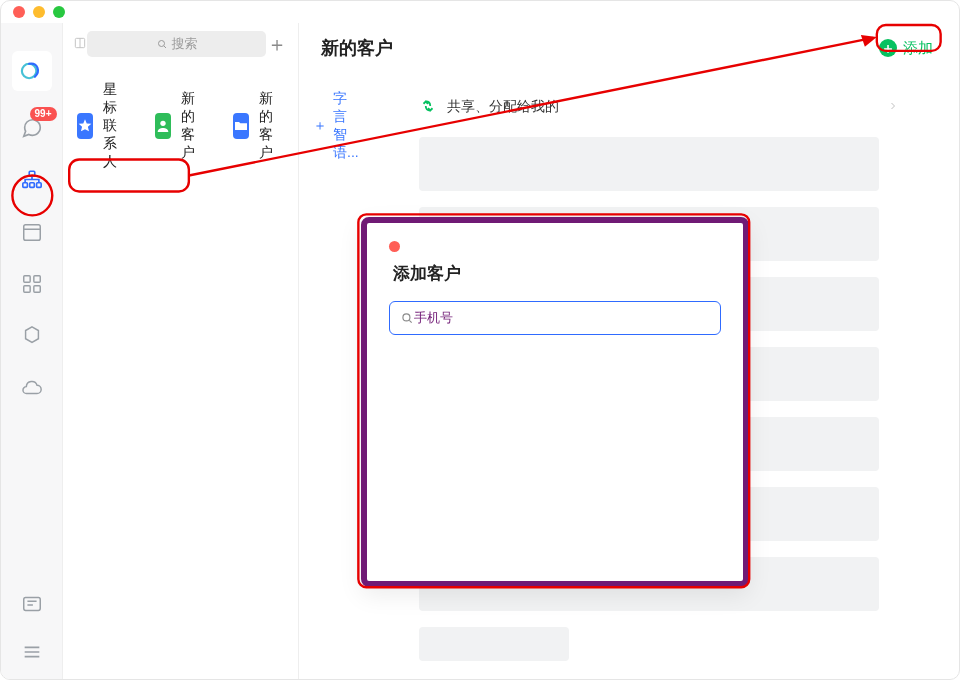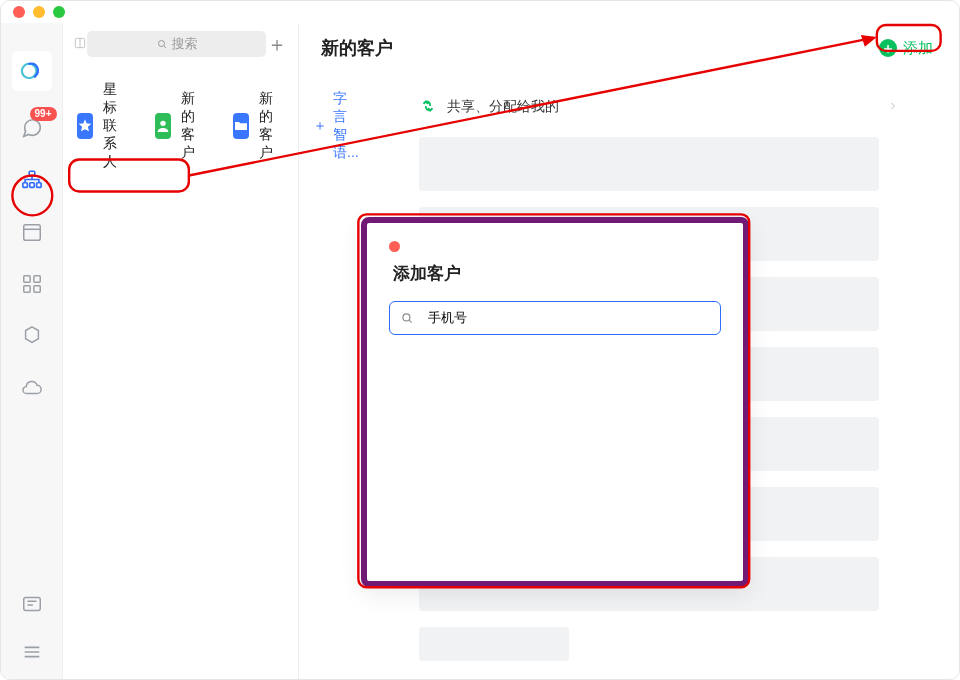--- a/index.html
+++ b/index.html
@@ -141,22 +141,22 @@
     border-radius:8px;
     box-shadow:0 8px 24px rgba(0,0,0,.08);
     padding:18px 22px;
   }
   .modal .mclose {
     width:11px;height:11px;border-radius:50%;background:#ff5f57;display:block;margin-bottom:10px;
   }
   .modal h2 { font-size:17px; font-weight:600; margin:2px 0 16px 4px; }
   .modal .searchin {
     border:1px solid #2f6bff; border-radius:6px; height:34px;
-    display:flex; align-items:center; padding:0 10px; gap:14px;
-    font-size:13px; color:#000000;
+    display:flex; align-items:center; padding:0 10px; gap:0;
+    font-size:13px; color:#701a75;
   }
   .modal .searchin svg { width:14px;height:14px; stroke:#8a8a8a; }
 
   
   .anno { position:absolute; inset:0; pointer-events:none; }
   .anno svg { width:100%; height:100%; }
   .anno .r { fill:none; stroke:#e70000; stroke-width:2.4; }
   .anno .rfill { fill:#e70000; }
 </style>
 </head>

